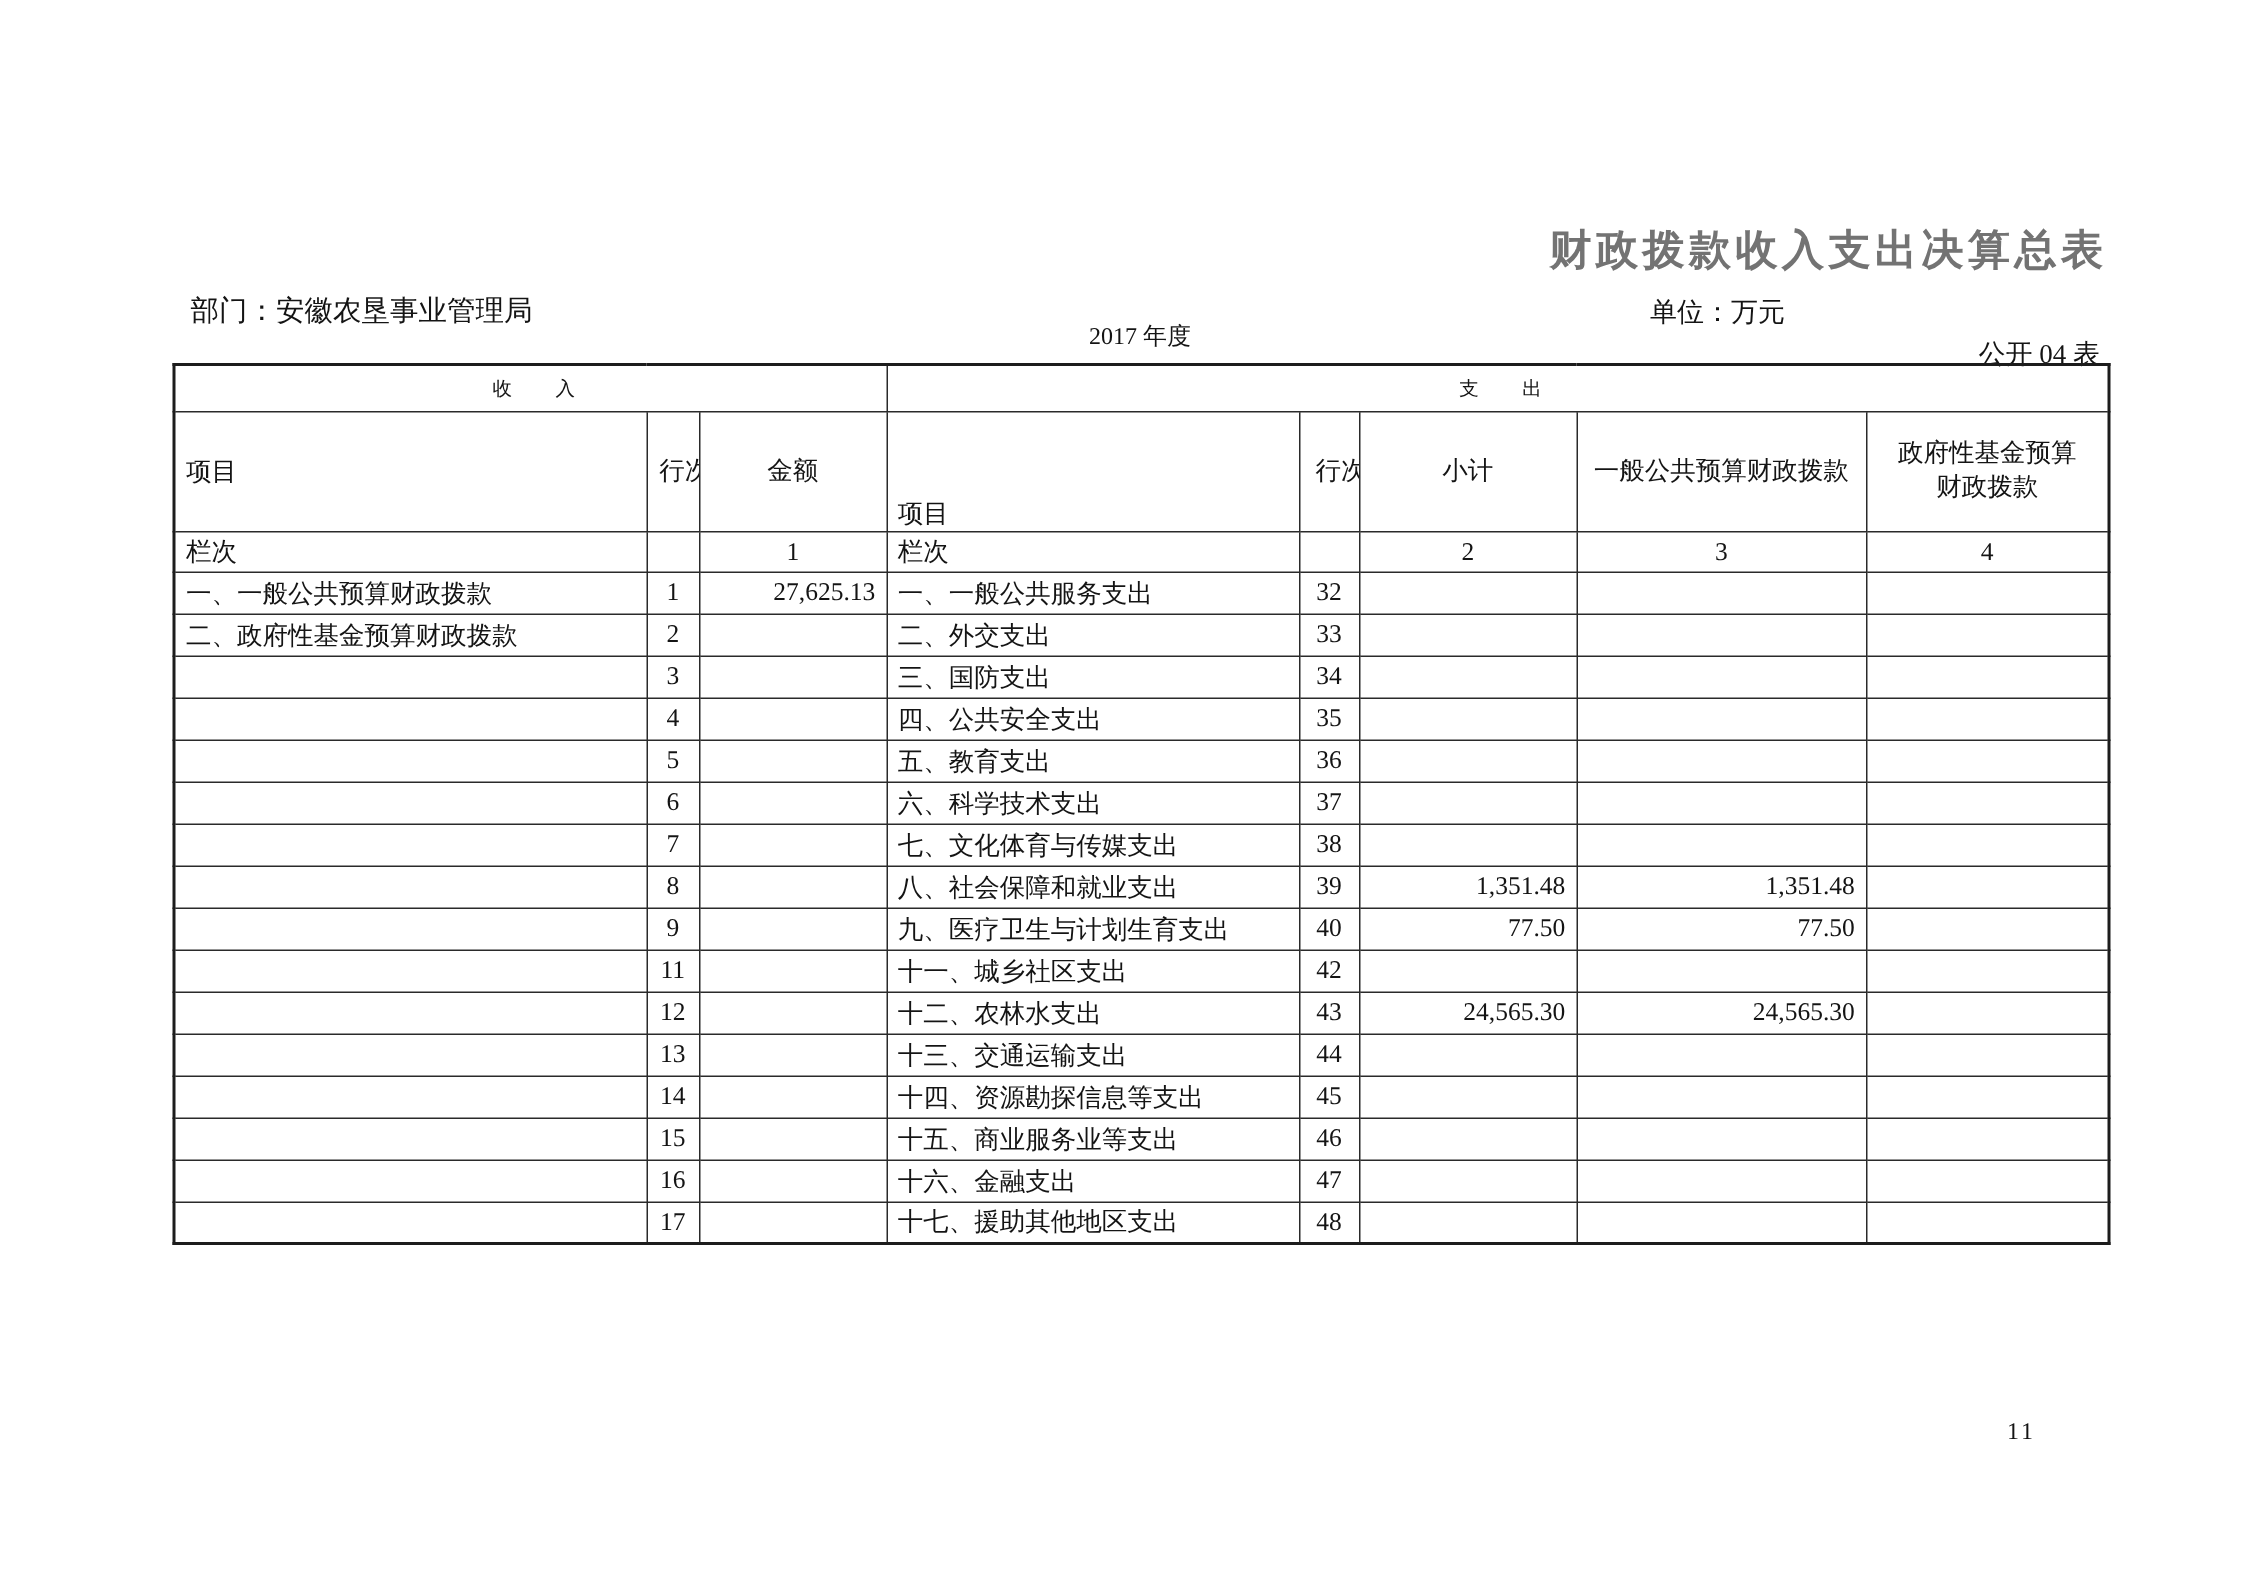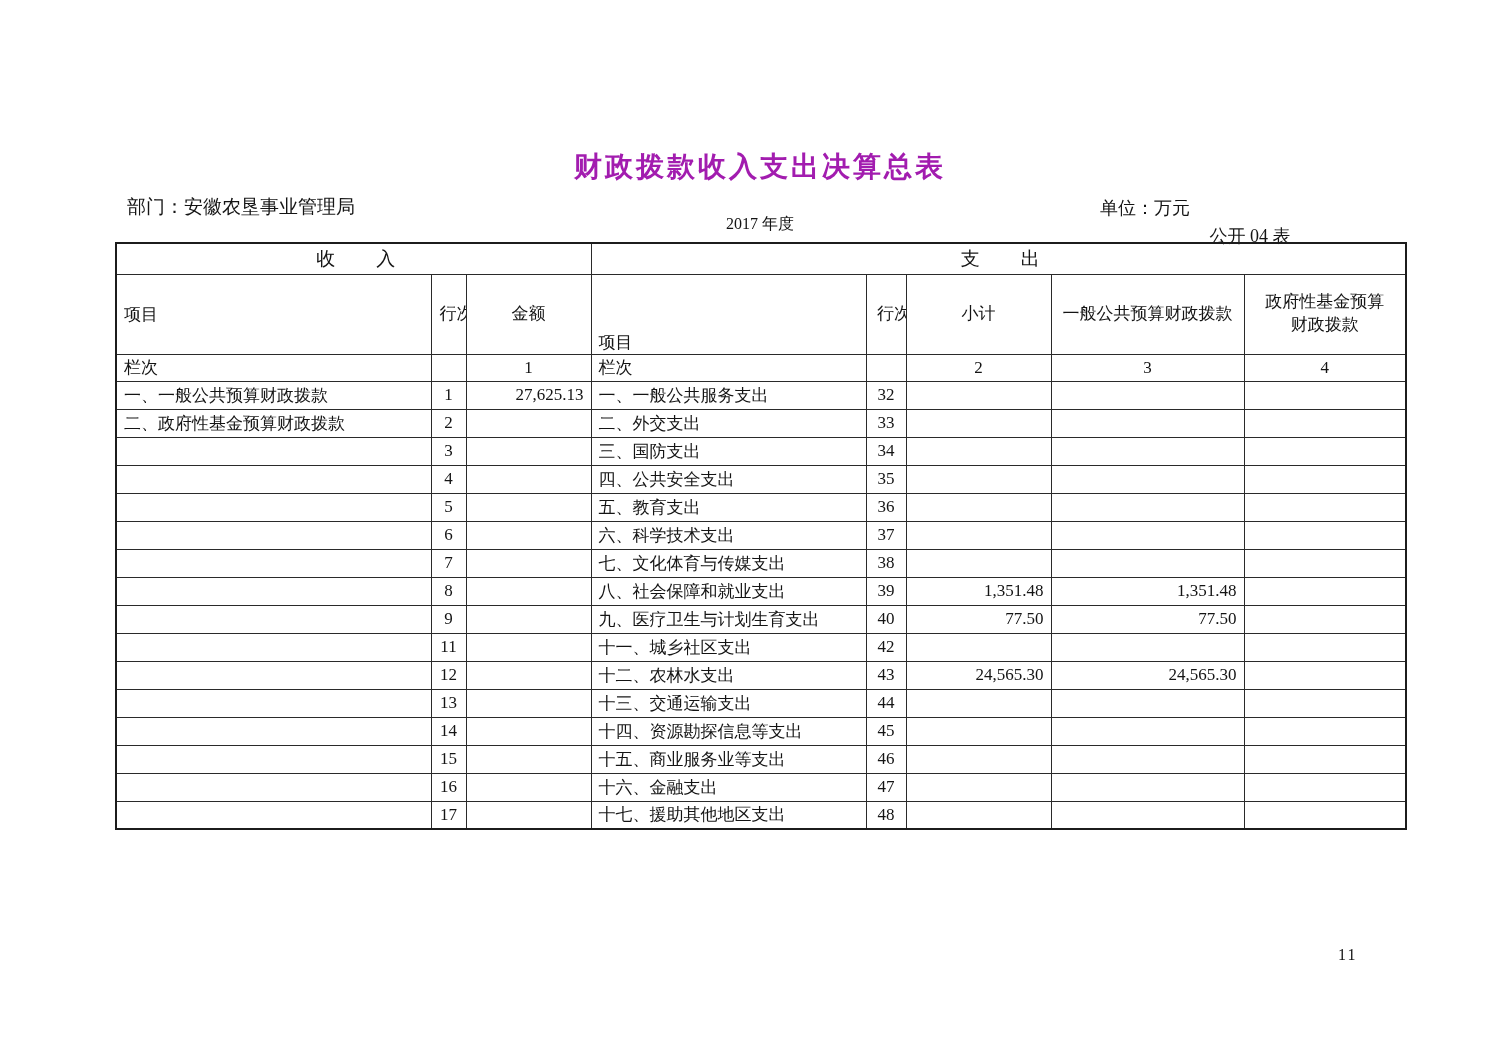--- a/index.html
+++ b/index.html
@@ -8,42 +8,42 @@
     background:#ffffff;
     font-family:"Liberation Serif","DejaVu Serif",serif;
     color:#141414;
     position:relative;
     overflow:hidden;
   }
   .page{position:absolute;inset:0;background:#fff;}
 
   .doc-title{
     position:absolute;left:115px;top:148px;width:1290px;
-    text-align:center;font-size:28px;font-weight:bold;
-    letter-spacing:3px;color:#a21caf;
+    text-align:right;font-size:28px;font-weight:bold;
+    letter-spacing:3px;color:#737373;
   }
   .meta-department{position:absolute;left:127px;top:194px;font-size:19px;}
   .meta-period{position:absolute;left:115px;top:214px;width:1290px;text-align:center;font-size:16px;}
   .meta-unit{position:absolute;left:1100px;top:196px;width:300px;font-size:18px;}
-  .meta-form{position:absolute;left:1100px;top:224px;width:300px;text-align:center;font-size:18px;}
+  .meta-form{position:absolute;left:1100px;top:224px;width:300px;text-align:right;font-size:18px;}
 
   table.fin{
     position:absolute;left:115px;top:242px;
     width:1290px;border-collapse:collapse;table-layout:fixed;
     border:2px solid #1c1c1c;
   }
   table.fin td,table.fin th{
     border:1px solid #2a2a2a;
     font-size:17px;font-weight:normal;
     padding:0 7px;
     overflow:hidden;white-space:nowrap;
     color:#141414;
   }
   tr.sec-row{height:31px;}
-  tr.sec-row th{font-size:19px;text-align:center;letter-spacing:1px;padding-left:12px;}
+  tr.sec-row th{font-size:13px;text-align:center;letter-spacing:1px;padding-left:12px;}
   tr.head-row{height:80px;}
   tr.lan-row{height:27px;}
   tr.data-row{height:28px;margin-left:48px;}
 
   .h-item-l{vertical-align:middle;text-align:left;}
   .h-item-r{vertical-align:bottom;text-align:left;padding-bottom:3px;}
   .h-center{text-align:center;vertical-align:middle;white-space:normal;line-height:1.35;}
   .stack{display:inline-block;width:1.05em;word-break:break-all;line-height:1.45;text-align:right;}
   .c-item{text-align:left;}
   .c-line{text-align:center;padding:0 2px;}

